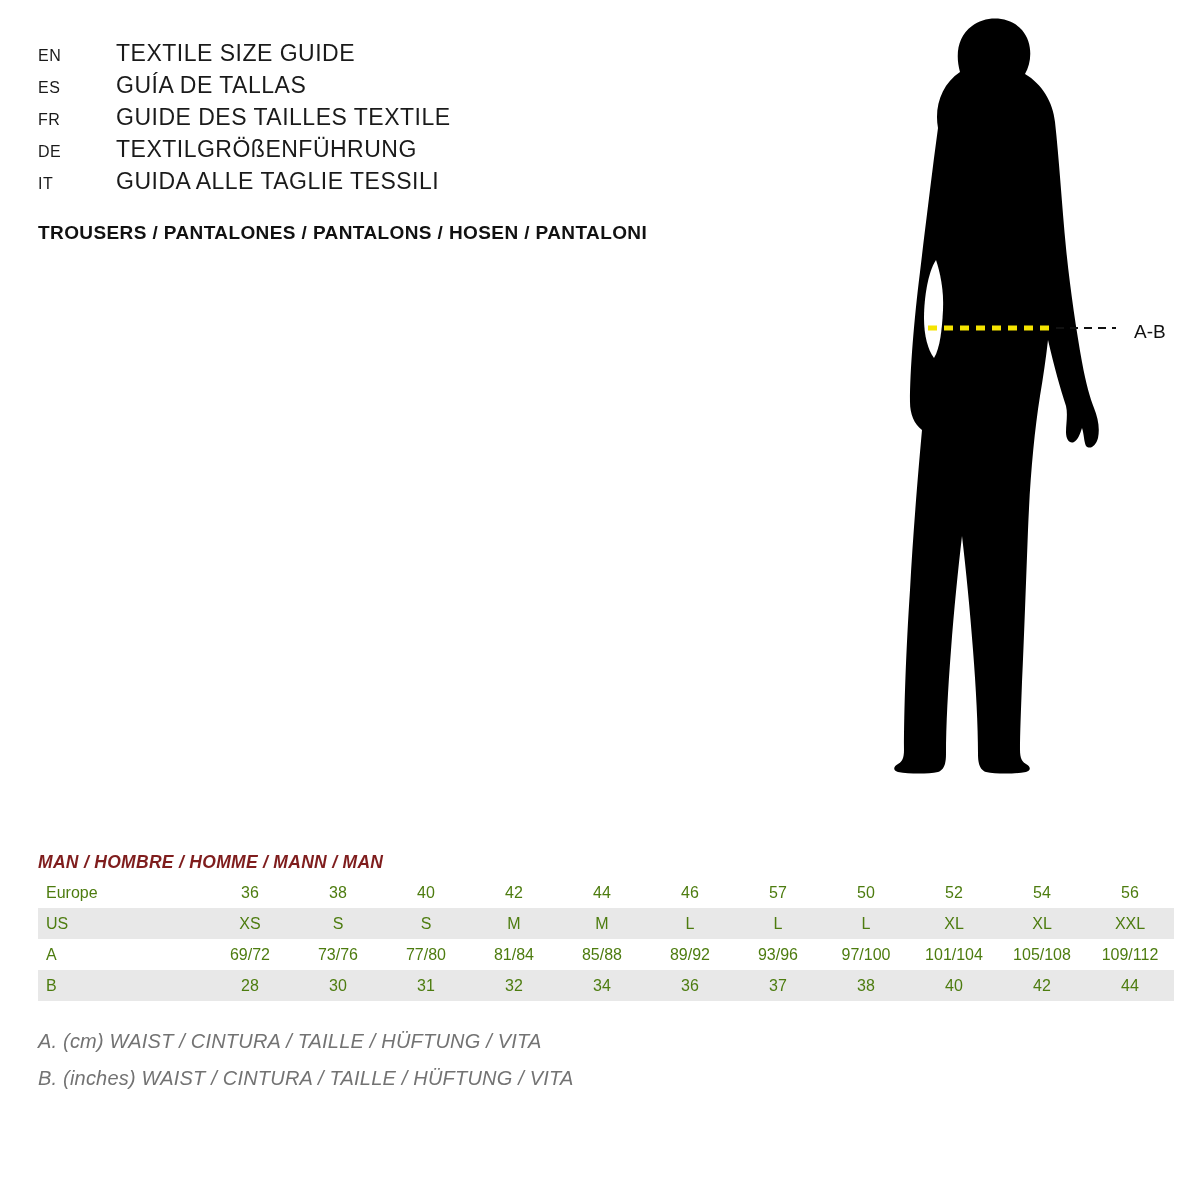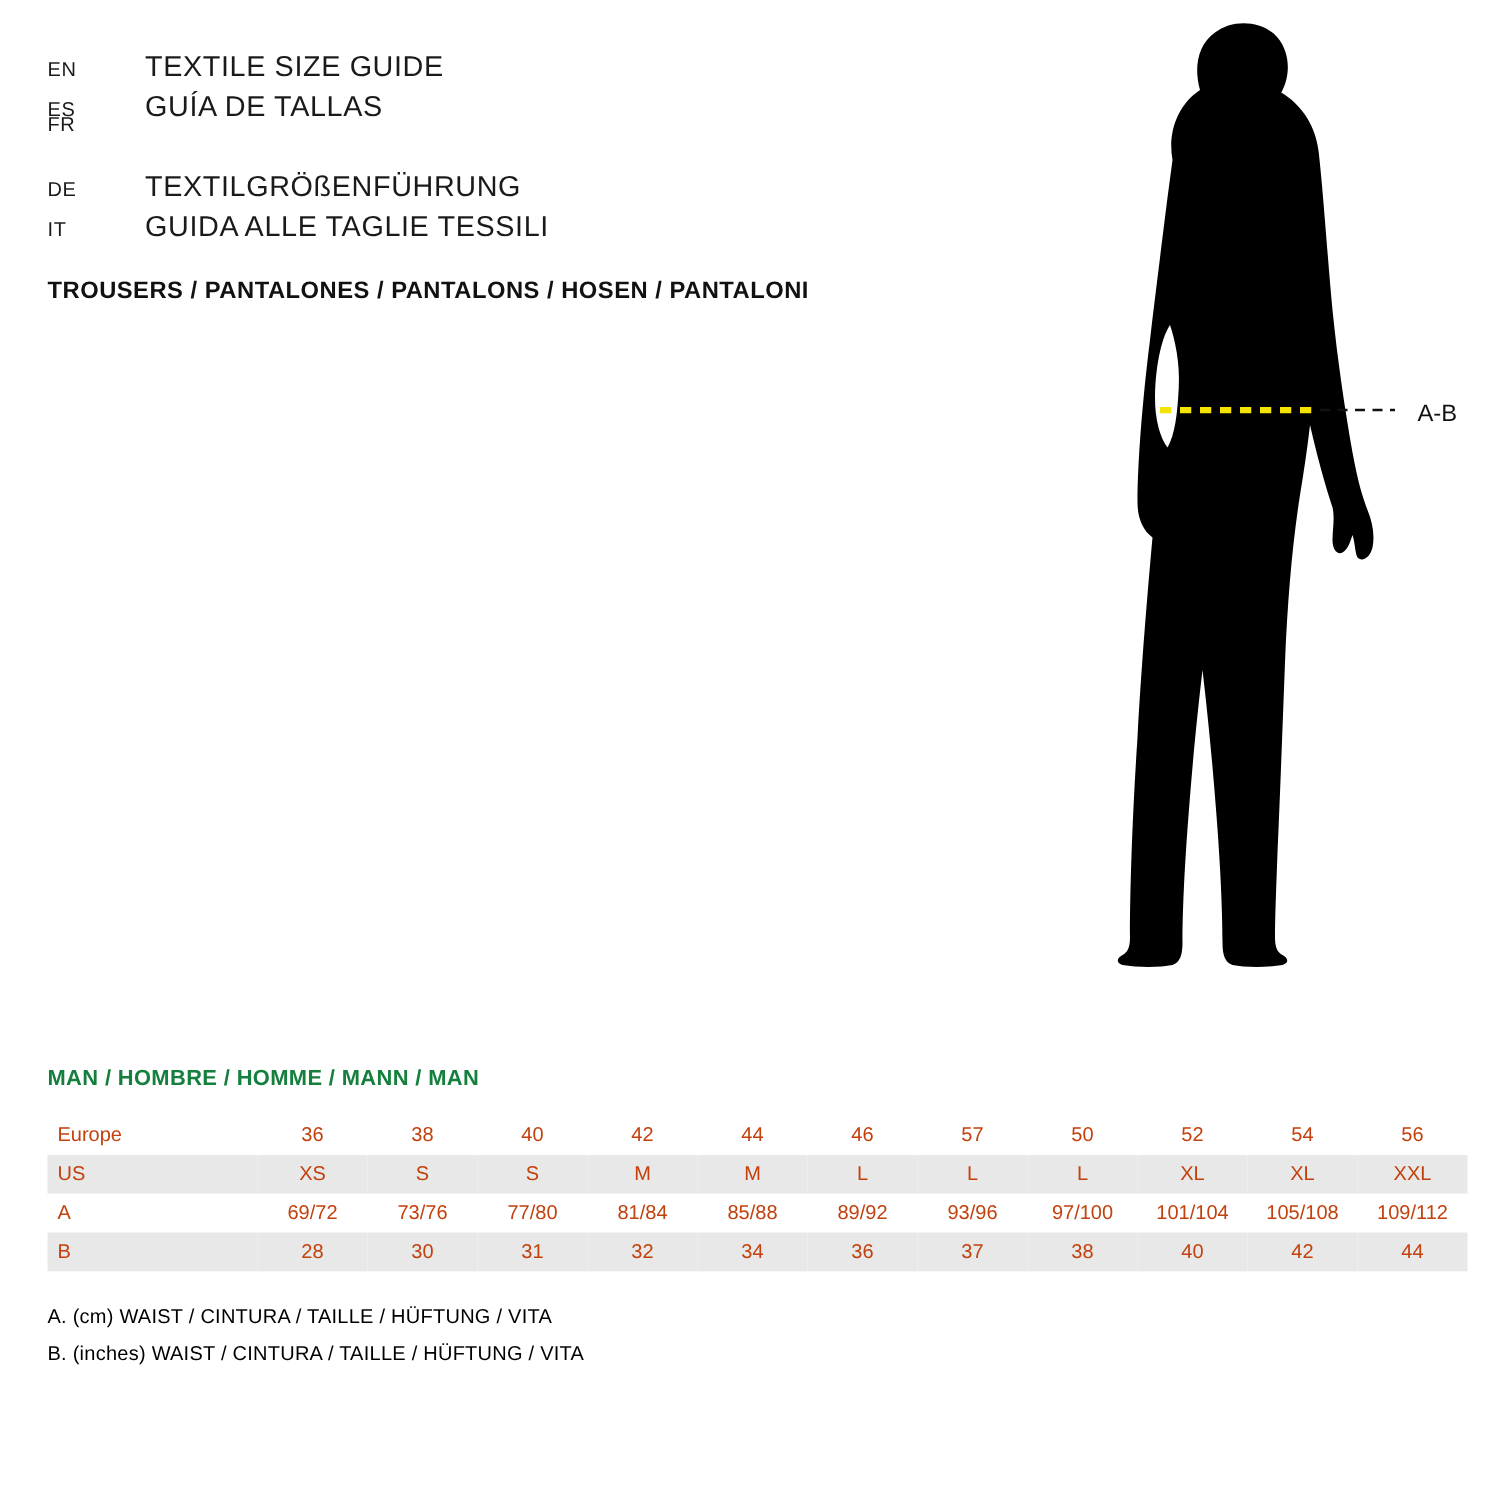--- a/index.html
+++ b/index.html
@@ -76,31 +76,32 @@
   .table-section {
     position: absolute;
     left: 38px;
     top: 852px;
     width: 1128px;
   }
   .table-heading {
     font-size: 17.5px;
     font-weight: bold;
     letter-spacing: 0.3px;
-    color: #15803d;
-    margin-bottom: 20px;
+    color: #7f1d1d;
+    margin-bottom: 4px;
+    font-style: italic;
   }
   table.size-table {
     border-collapse: collapse;
     width: 1128px;
     table-layout: fixed;
   }
   table.size-table td {
     font-size: 16px;
-    color: #c2410c;
+    color: #4d7c0f;
     height: 31px;
     padding: 0;
     text-align: center;
     vertical-align: middle;
   }
   table.size-table td.label {
     text-align: left;
     padding-left: 8px;
   }
   tr.head-row td {
@@ -110,40 +111,42 @@
     height: 34px;
     color: #111;
   }
   tr.row-light td { background: #ffffff; }
   tr.row-shade td { background: #e8e8e8; }
 
   .footnotes {
     margin-top: 22px;
   }
   .footnote {
-    font-size: 16px;
-    color: #000000;
+    font-size: 20px;
+    color: #737373;
     letter-spacing: 0.2px;
     line-height: 1.85;
+    font-style: italic;
   }
 </style>
 </head>
 <body>
 
 <div class="lang-block">
   <div class="lang-row">
     <span class="lang-code">EN</span>
     <span class="lang-title">TEXTILE SIZE GUIDE</span>
   </div>
   <div class="lang-row">
     <span class="lang-code">ES</span>
     <span class="lang-title">GUÍA DE TALLAS</span>
   </div>
   <div class="lang-row">
     <span class="lang-code">FR</span>
+    <span class="lang-title">GUIDE DES TAILLES TEXTILE</span>
   </div>
   <div class="lang-row">
     <span class="lang-code">DE</span>
     <span class="lang-title">TEXTILGRÖßENFÜHRUNG</span>
   </div>
   <div class="lang-row">
     <span class="lang-code">IT</span>
     <span class="lang-title">GUIDA ALLE TAGLIE TESSILI</span>
   </div>
 </div>

